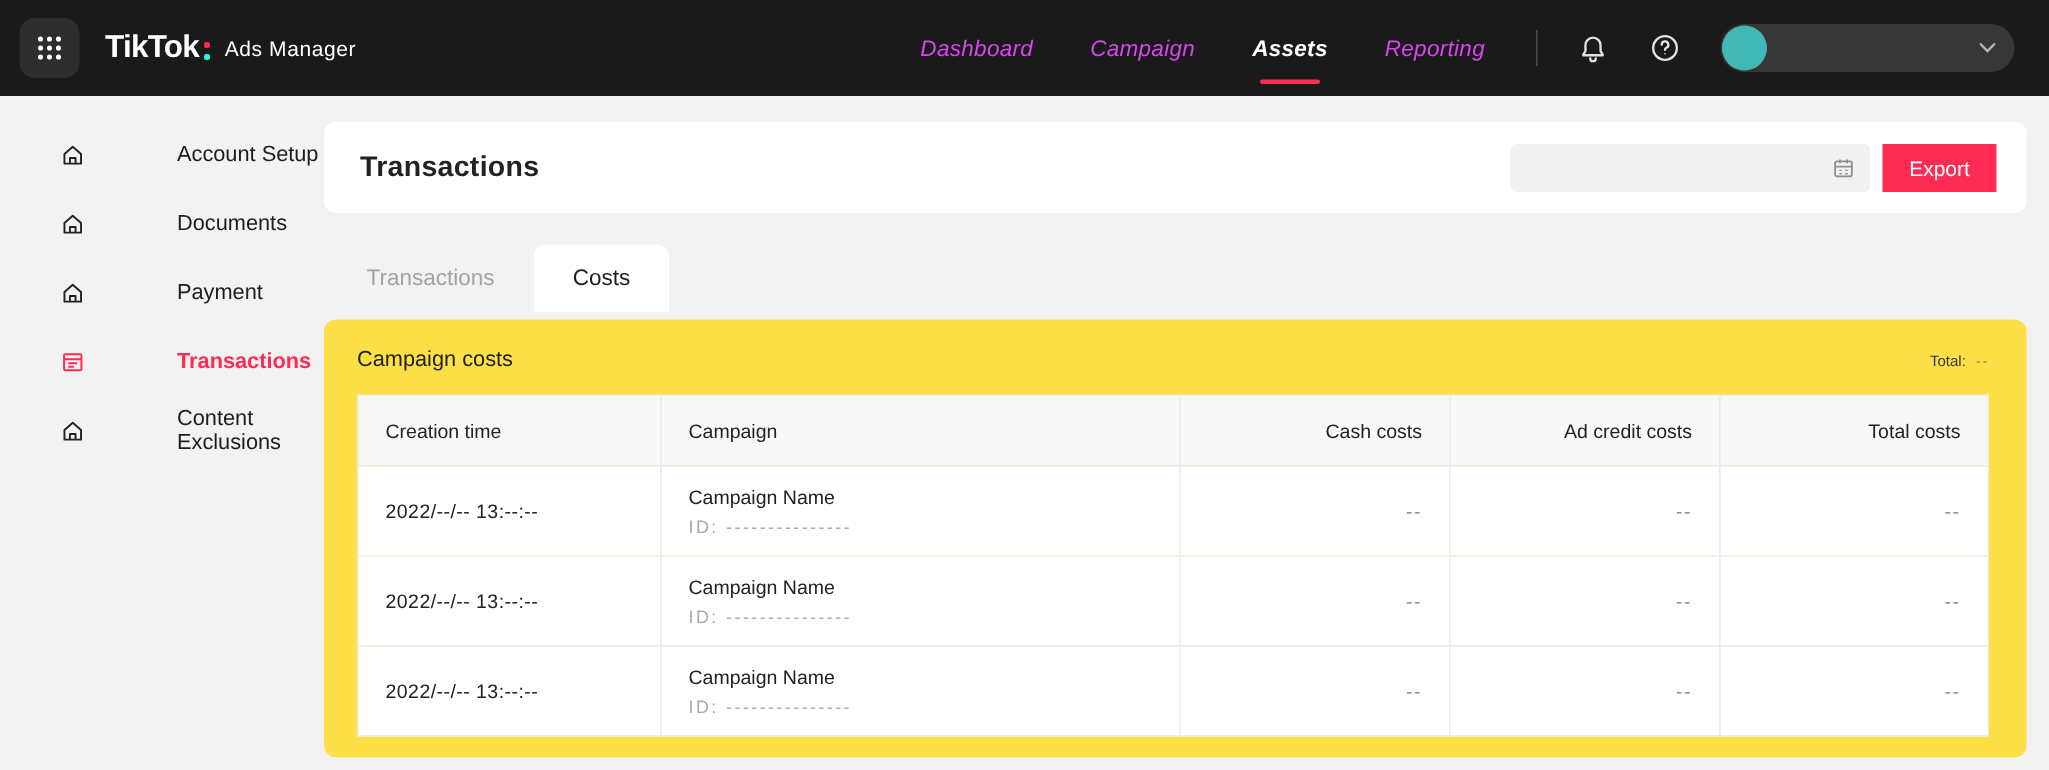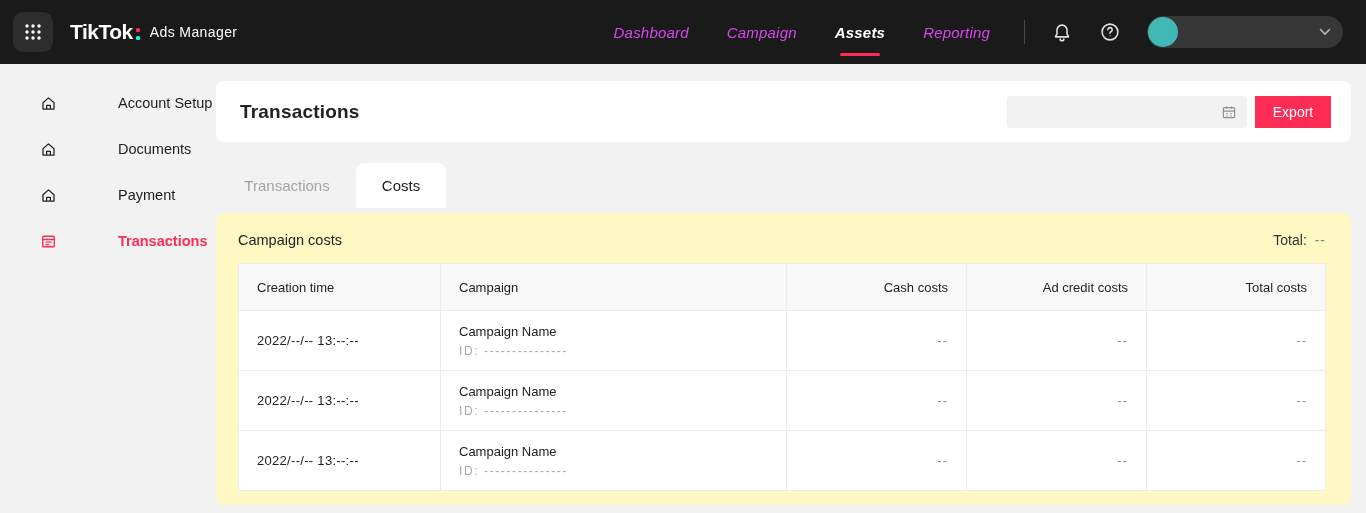--- a/index.html
+++ b/index.html
@@ -55,25 +55,25 @@
   .export-btn { width:76px; height:32px; background:#FE2C55; color:#fff; font-size:14px;
                 border:none; border-radius:0; cursor:pointer; font-family:inherit; }
 
   
   .tab-row { margin-top:21px; height:45px; display:flex; align-items:stretch; padding-left:22px; }
   .tab { display:flex; align-items:center; justify-content:center; font-size:15px; cursor:pointer; }
   .tab.inactive { color:#a3a3a3; padding:0 20px 0 0; width:118px; }
   .tab.active { background:#fff; color:#1d1d1d; width:90px; border-radius:8px 8px 0 0; }
 
   
-  .content-card { margin-top:5px; background:#fef9c3; border-radius:8px; padding:19px 25px 14px 22px;
+  .content-card { margin-top:5px; background:#fde047; border-radius:8px; padding:19px 25px 14px 22px;
                   min-height:292px; }
   .section-head { display:flex; align-items:baseline; margin-bottom:15px; }
   .section-title { font-size:14.5px; color:#222; font-weight:400; }
-  .section-total { margin-left:auto; font-size:14px; color:#333; }
+  .section-total { margin-left:auto; font-size:10px; color:#333; }
   .section-total .total-value { color:#7f7f7f; letter-spacing:1px; margin-left:4px; }
 
   table.costs { width:100%; border-collapse:collapse; table-layout:fixed; }
   .costs th, .costs td { border:1px solid #ececec; font-size:13px; }
   .costs thead th { height:47px; background:#f8f8f8; font-weight:400; color:#222; text-align:left;
                     padding:0 18px; }
   .costs thead th.num, .costs td.num { text-align:right; }
   .costs tbody td { height:60px; padding:0 18px; background:#fff; }
   .cell-time { color:#222; letter-spacing:0.3px; }
   .cell-campaign .c-name { color:#222; margin-bottom:5px; }
@@ -177,20 +177,29 @@
       <span>Payment</span>
     </div>
     <div class="sidebar-item active">
       <span class="s-icon">
         <svg width="17" height="17" viewBox="0 0 20 20" fill="none" stroke="currentColor" stroke-width="1.6">
             <rect x="3.2" y="3.8" width="13.6" height="12.4" rx="1"></rect>
             <path d="M3.2 7.6h13.6M6.5 10.8h7M6.5 13.6H11"></path>
           </svg>
       </span>
       <span>Transactions</span>
+    </div>
+    <div class="sidebar-item">
+      <span class="s-icon">
+        <svg width="17" height="17" viewBox="0 0 20 20" fill="none" stroke="currentColor" stroke-width="1.5" stroke-linejoin="round">
+            <path d="M3.5 9 10 3.4 16.5 9v7.6H3.5Z"></path>
+            <path d="M7.8 16.6v-4.4h4.4v4.4"></path>
+          </svg>
+      </span>
+      <span>Content Exclusions</span>
     </div>
   </aside>
 
   <main class="main">
 
     <div class="page-header-card">
       <h1 class="page-title">Transactions</h1>
       <div class="header-right">
         <div class="date-input">
           <span class="date-text"></span>

